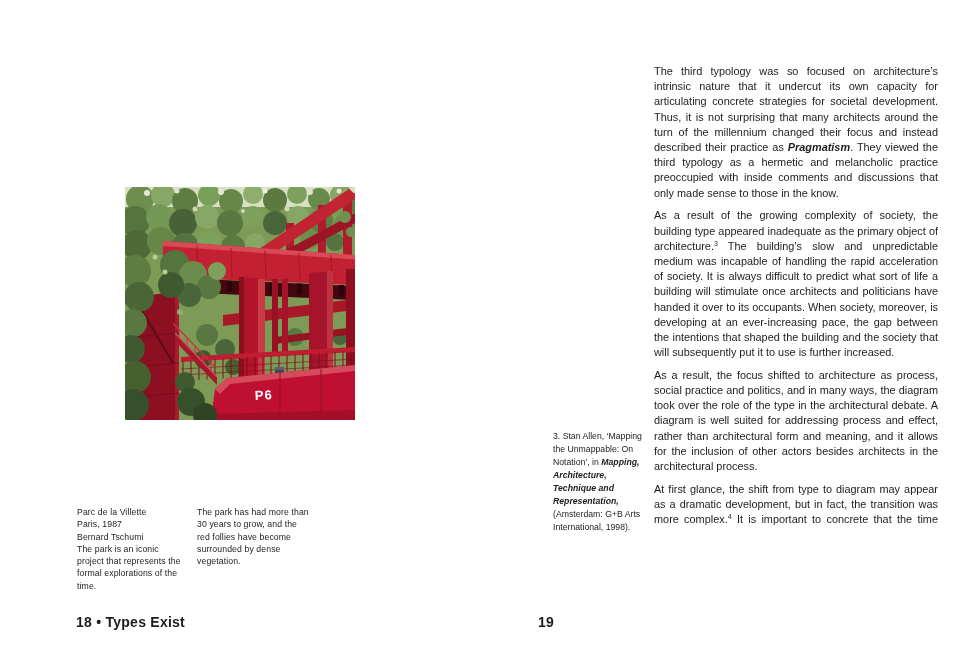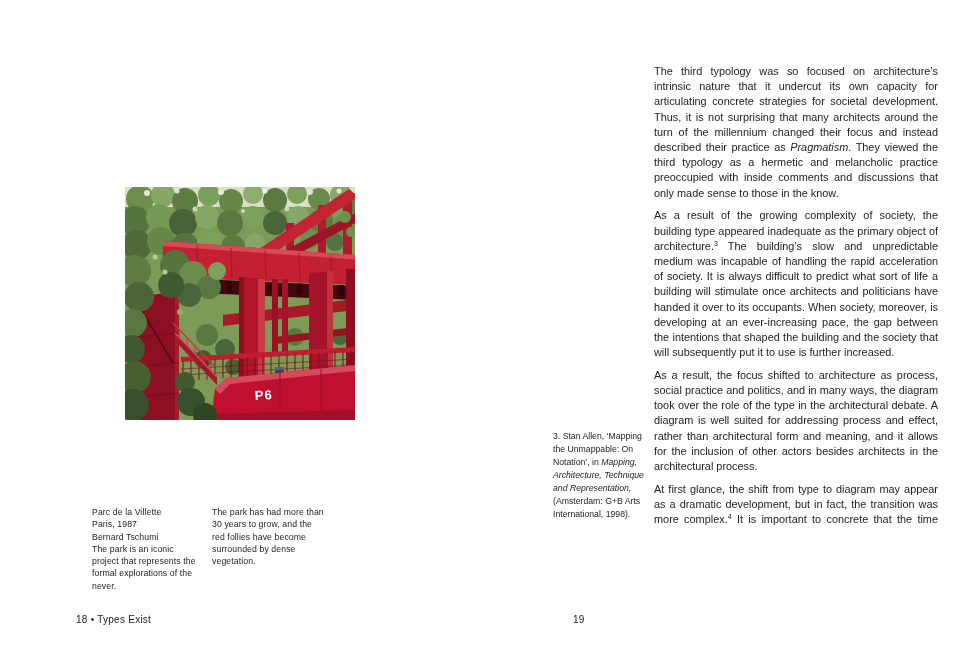--- a/index.html
+++ b/index.html
@@ -5,37 +5,37 @@
   * { margin: 0; padding: 0; box-sizing: border-box; }
   html, body { width: 960px; height: 667px; background: #ffffff; overflow: hidden; }
   .spread {
     position: relative; width: 960px; height: 667px;
     font-family: "Liberation Sans", sans-serif;
     color: #1c1c1a; background: #ffffff;
   }
   
   .photo-wrap { position: absolute; left: 125px; top: 187px; width: 230px; height: 233px; }
   .photo-wrap svg { display: block; width: 100%; height: 100%; }
-  .captions { position: absolute; left: 77px; top: 506px; width: 262px; display: flex; justify-content: center; }
+  .captions { position: absolute; left: 77px; top: 506px; width: 262px; display: flex; }
   .cap { font-size: 8.7px; line-height: 12.3px; letter-spacing: 0.1px; color: #1c1c1a; }
   .cap1 { width: 111px; }
   .cap2 { width: 112px; margin-left: 9px; }
-  .page-footer { position: absolute; top: 614px; font-size: 10px; font-weight: 400; letter-spacing: 0.25px; }
+  .page-footer { position: absolute; top: 614px; font-size: 14px; font-weight: 700; letter-spacing: 0.25px; }
   .footer-left  { left: 76px; }
-  .footer-right { left: 573px; }
+  .footer-right { left: 538px; }
   
   .footnotes { position: absolute; left: 553px; top: 430px; width: 98px; font-size: 8.7px; line-height: 13px; }
   .footnotes p { margin-bottom: 13px; }
   .bodycol {
     position: absolute; left: 654px; top: 64px; width: 284px;
     font-size: 10.9px; line-height: 15.2px; text-align: justify;
   }
   .bodycol p { margin-bottom: 7.5px; }
   .p-cont { text-align-last: justify; }
-  .it { font-style: italic; }
+  .it { font-style: italic; font-weight: bold; }
   sup { font-size: 7px; line-height: 0; vertical-align: 4px; }
 </style>
 </head>
 <body>
 
 <div class="spread">
 
   <div>
 
     <div class="photo-wrap">
@@ -223,21 +223,21 @@
             <circle cx="40" cy="85" r="2.5" fill="#b9cb93"></circle>
         </g>
       </svg>
     </div>
 
     <div class="captions">
       <div class="cap cap1">
         <div>Parc de la Villette</div>
         <div>Paris, 1987</div>
         <div>Bernard Tschumi</div>
-        <div>The park is an iconic project that represents the formal explorations of the never.</div>
+        <div>The park is an iconic project that represents the formal explorations of the time.</div>
       </div>
       <div class="cap cap2">
         <div>The park has had more than 30 years to grow, and the red follies have become surrounded by dense vegetation.</div>
       </div>
     </div>
 
     <div class="page-footer footer-left">18 • Types Exist</div>
   </div>
 
   <div>

